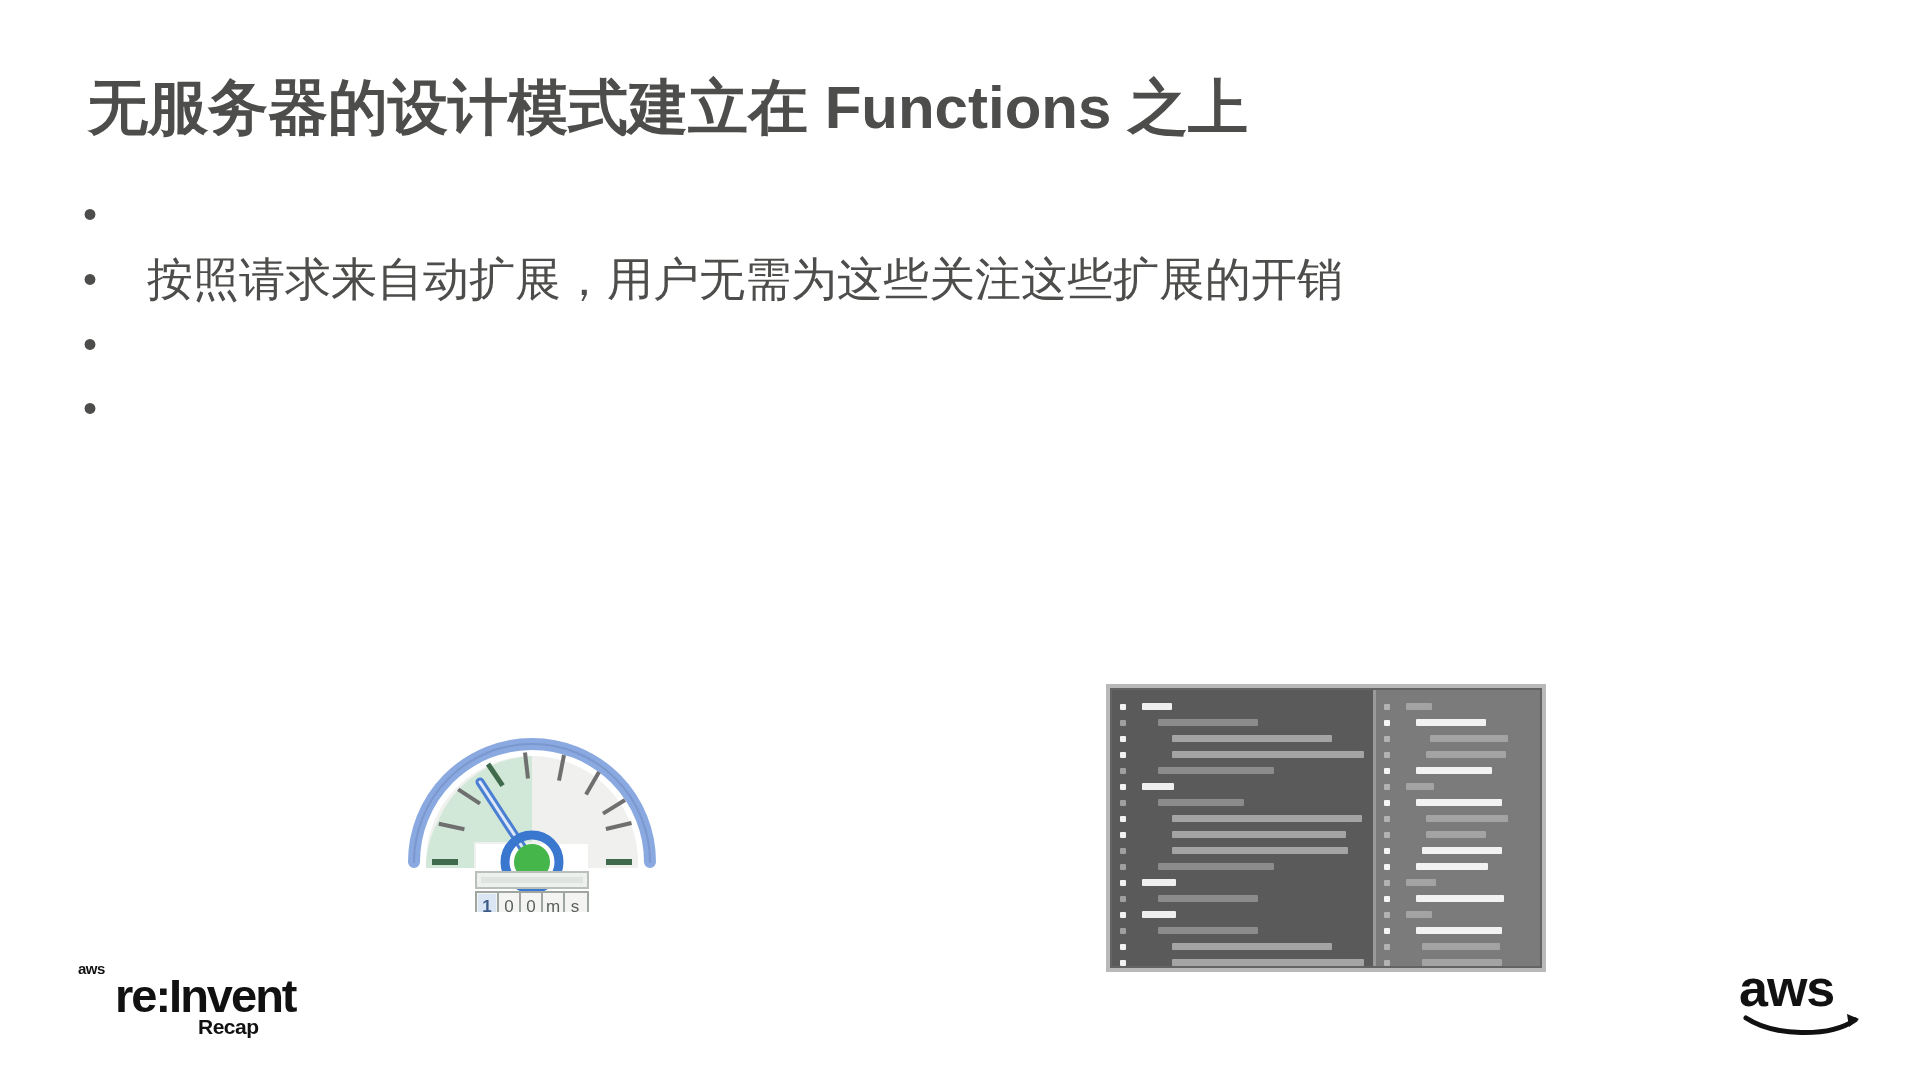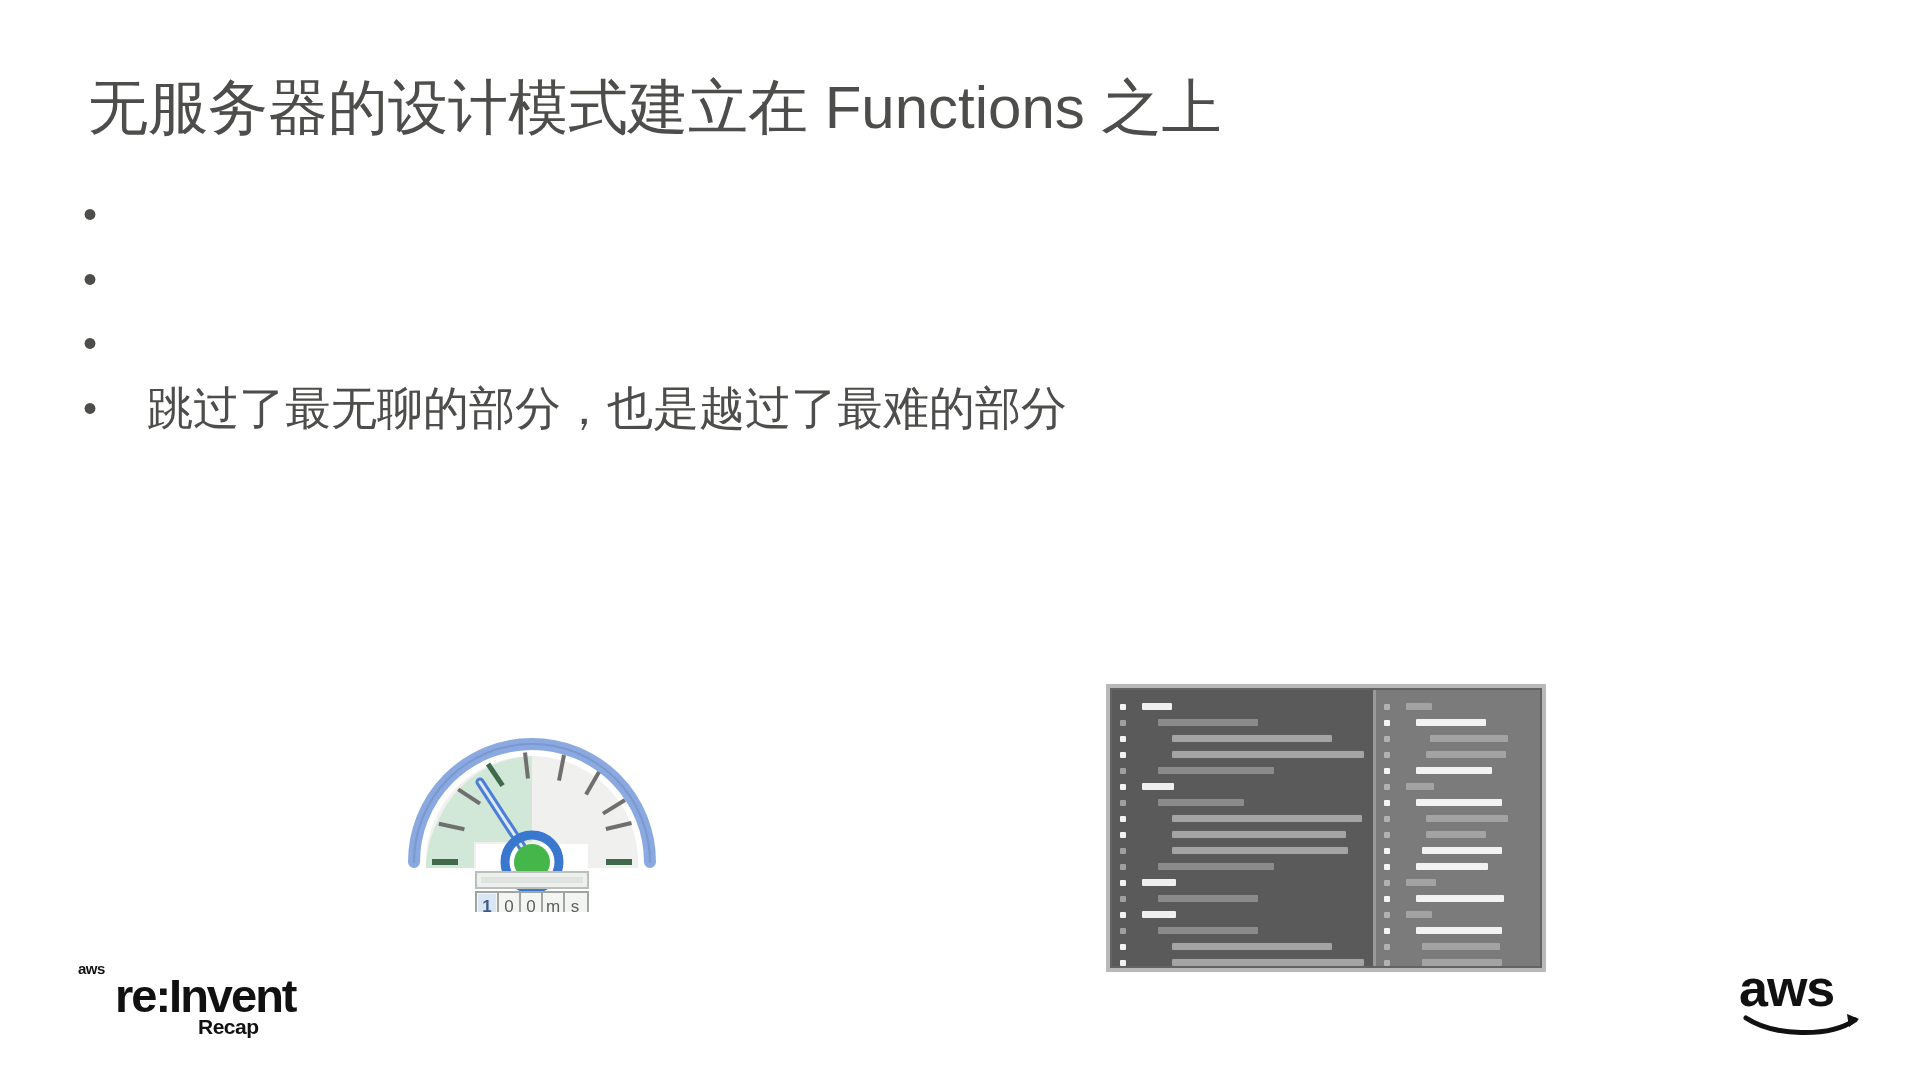--- a/index.html
+++ b/index.html
@@ -23,21 +23,21 @@
   }
 
   
   .slide-title {
     position: absolute;
     left: 88px;
     top: 74px;
     width: 1700px;
     font-size: 60px;
     line-height: 1.12;
-    font-weight: normal;
+    font-weight: bold;
     color: #4d4d4b;
     letter-spacing: 0px;
     white-space: nowrap;
   }
 
   
   .bullets {
     position: absolute;
     left: 75px;
     top: 186px;
@@ -215,27 +215,27 @@
 <div class="slide">
 
   <div class="slide-title">无服务器的设计模式建立在 Functions 之上</div>
 
   <ul class="bullets">
     <li class="bullet-row">
       <span class="bullet-marker">•</span>
     </li>
     <li class="bullet-row">
       <span class="bullet-marker">•</span>
+      <span class="bullet-text">按照请求来自动扩展，用户无需为这些关注这些扩展的开销</span>
     </li>
     <li class="bullet-row">
       <span class="bullet-marker">•</span>
     </li>
     <li class="bullet-row">
       <span class="bullet-marker">•</span>
-      <span class="bullet-text">跳过了最无聊的部分，也是越过了最难的部分</span>
     </li>
   </ul>
 
   <div class="gauge-figure">
     <svg viewBox="0 0 280 240" xmlns="http://www.w3.org/2000/svg">
       <defs>
         <clipPath id="dialClip">
           <path d="M30 185 A110 110 0 1 1 250 185 L250 196 L198 196 L198 170 L82 170 L82 196 L30 196 Z"></path>
         </clipPath>
       </defs>

